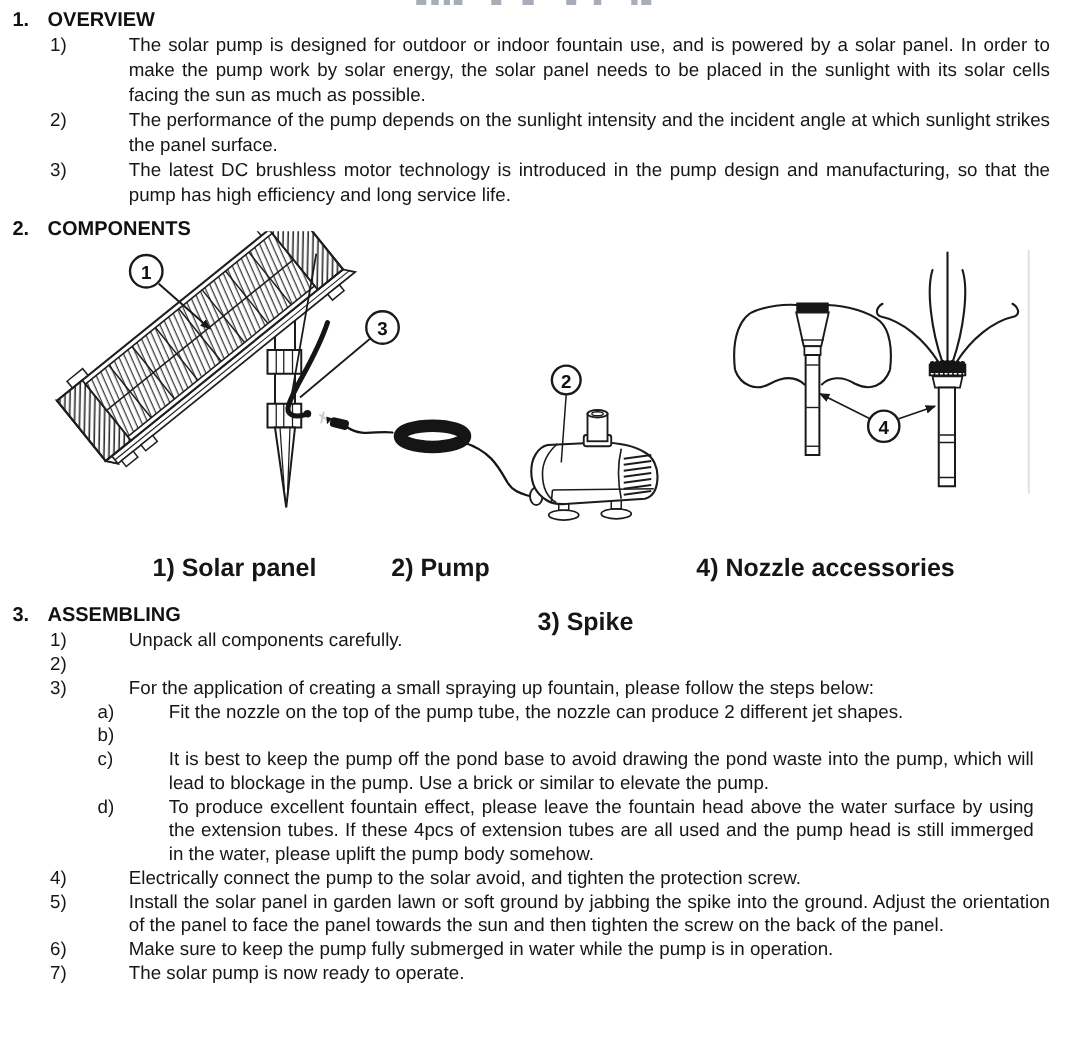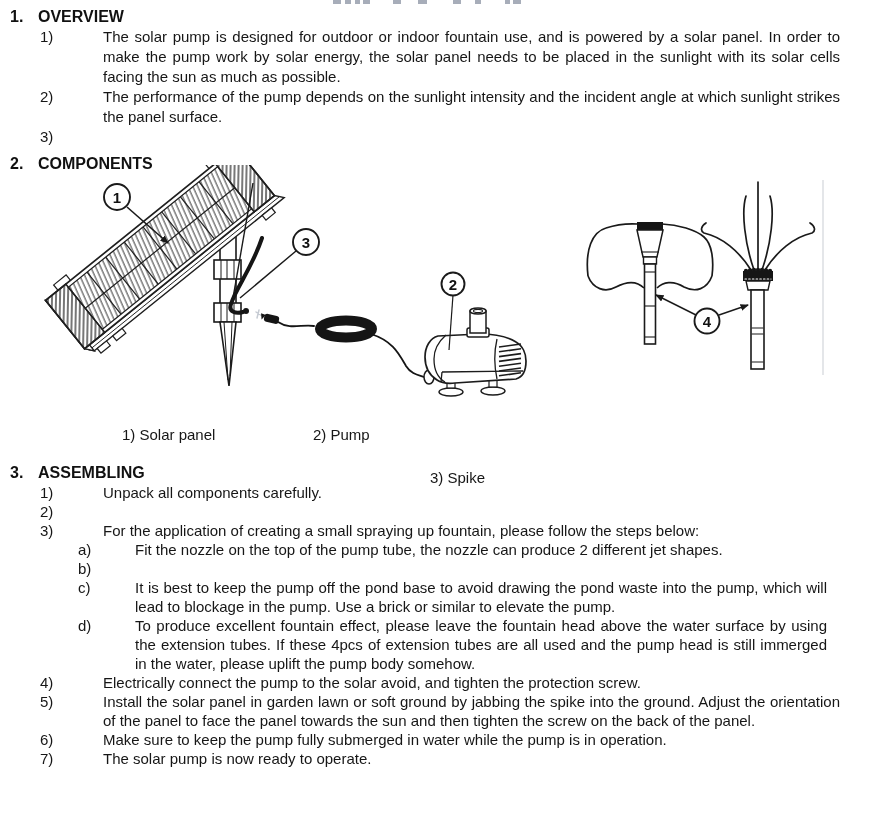--- a/index.html
+++ b/index.html
@@ -20,21 +20,21 @@
   .olist .li{display:flex;padding-left:40px;line-height:20px;}
   .li-label{flex:0 0 35px;}
   .li-text{flex:1;text-align:justify;margin-right:32px;margin-left:28px;}
   .assembling .olist .li{line-height:19px;}
   .sublist .li{display:flex;padding-left:78px;line-height:19px;}
   .sublist .li-label{flex:0 0 29px;}
   .sublist .li-text{flex:1;text-align:justify;margin-right:45px;}
   
   .components{margin-top:7px;}
   .fig-svg{display:block;margin-top:-9px;}
-  .fig-caption{position:relative;height:20px;margin-top:5px;font-size:15px;line-height:20px;}
+  .fig-caption{position:relative;height:20px;margin-top:5px;font-size:20px;line-height:20px;font-weight:bold;}
   .fig-caption span{position:absolute;top:0;white-space:nowrap;}
   .cap-1{left:122px;} .cap-2{left:313px;text-align:right;} .cap-3{left:430px;margin-top:43px;} .cap-4{left:557px;}
   .assembling{margin-top:18px;}
   svg text{font-family:"Liberation Sans","DejaVu Sans",sans-serif;font-weight:bold;font-size:15px;}
 </style>
 </head>
 <body>
 
 <div class="crop-fragments">
   <i style="left:333px;width:8px"></i>
@@ -60,20 +60,21 @@
       <div class="li">
         <span class="li-label">1)</span>
         <div class="li-text">The solar pump is designed for outdoor or indoor fountain use, and is powered by a solar panel. In order to make the pump work by solar energy, the solar panel needs to be placed in the sunlight with its solar cells facing the sun as much as possible.</div>
       </div>
       <div class="li">
         <span class="li-label">2)</span>
         <div class="li-text">The performance of the pump depends on the sunlight intensity and the incident angle at which sunlight strikes the panel surface.</div>
       </div>
       <div class="li">
         <span class="li-label">3)</span>
+        <div class="li-text">The latest DC brushless motor technology is introduced in the pump design and manufacturing, so that the pump has high efficiency and long service life.</div>
       </div>
     </div>
   </section>
 
   <section class="components">
     <div class="sec-head">
       <span class="sec-num">2.</span>
       <span class="sec-title">COMPONENTS</span>
     </div>
 
@@ -230,20 +231,21 @@
         <line x1="719" y1="335" x2="748" y2="325" stroke="#1a1a1a" stroke-width="1.4" marker-end="url(#arw)"></line>
         <circle cx="707" cy="341" r="12.5" fill="#ffffff" stroke="#1a1a1a" stroke-width="1.9"></circle>
         <text x="707" y="347" text-anchor="middle" fill="#111">4</text>
       </g>
     </svg>
 
     <div class="fig-caption">
       <span class="cap-1">1) Solar panel</span>
       <span class="cap-2">2) Pump</span>
       <span class="cap-3">3) Spike</span>
+      <span class="cap-4">4) Nozzle accessories</span>
     </div>
   </section>
 
   <section class="assembling">
     <div class="sec-head">
       <span class="sec-num">3.</span>
       <span class="sec-title">ASSEMBLING</span>
     </div>
     <div class="olist">
       <div class="li">

